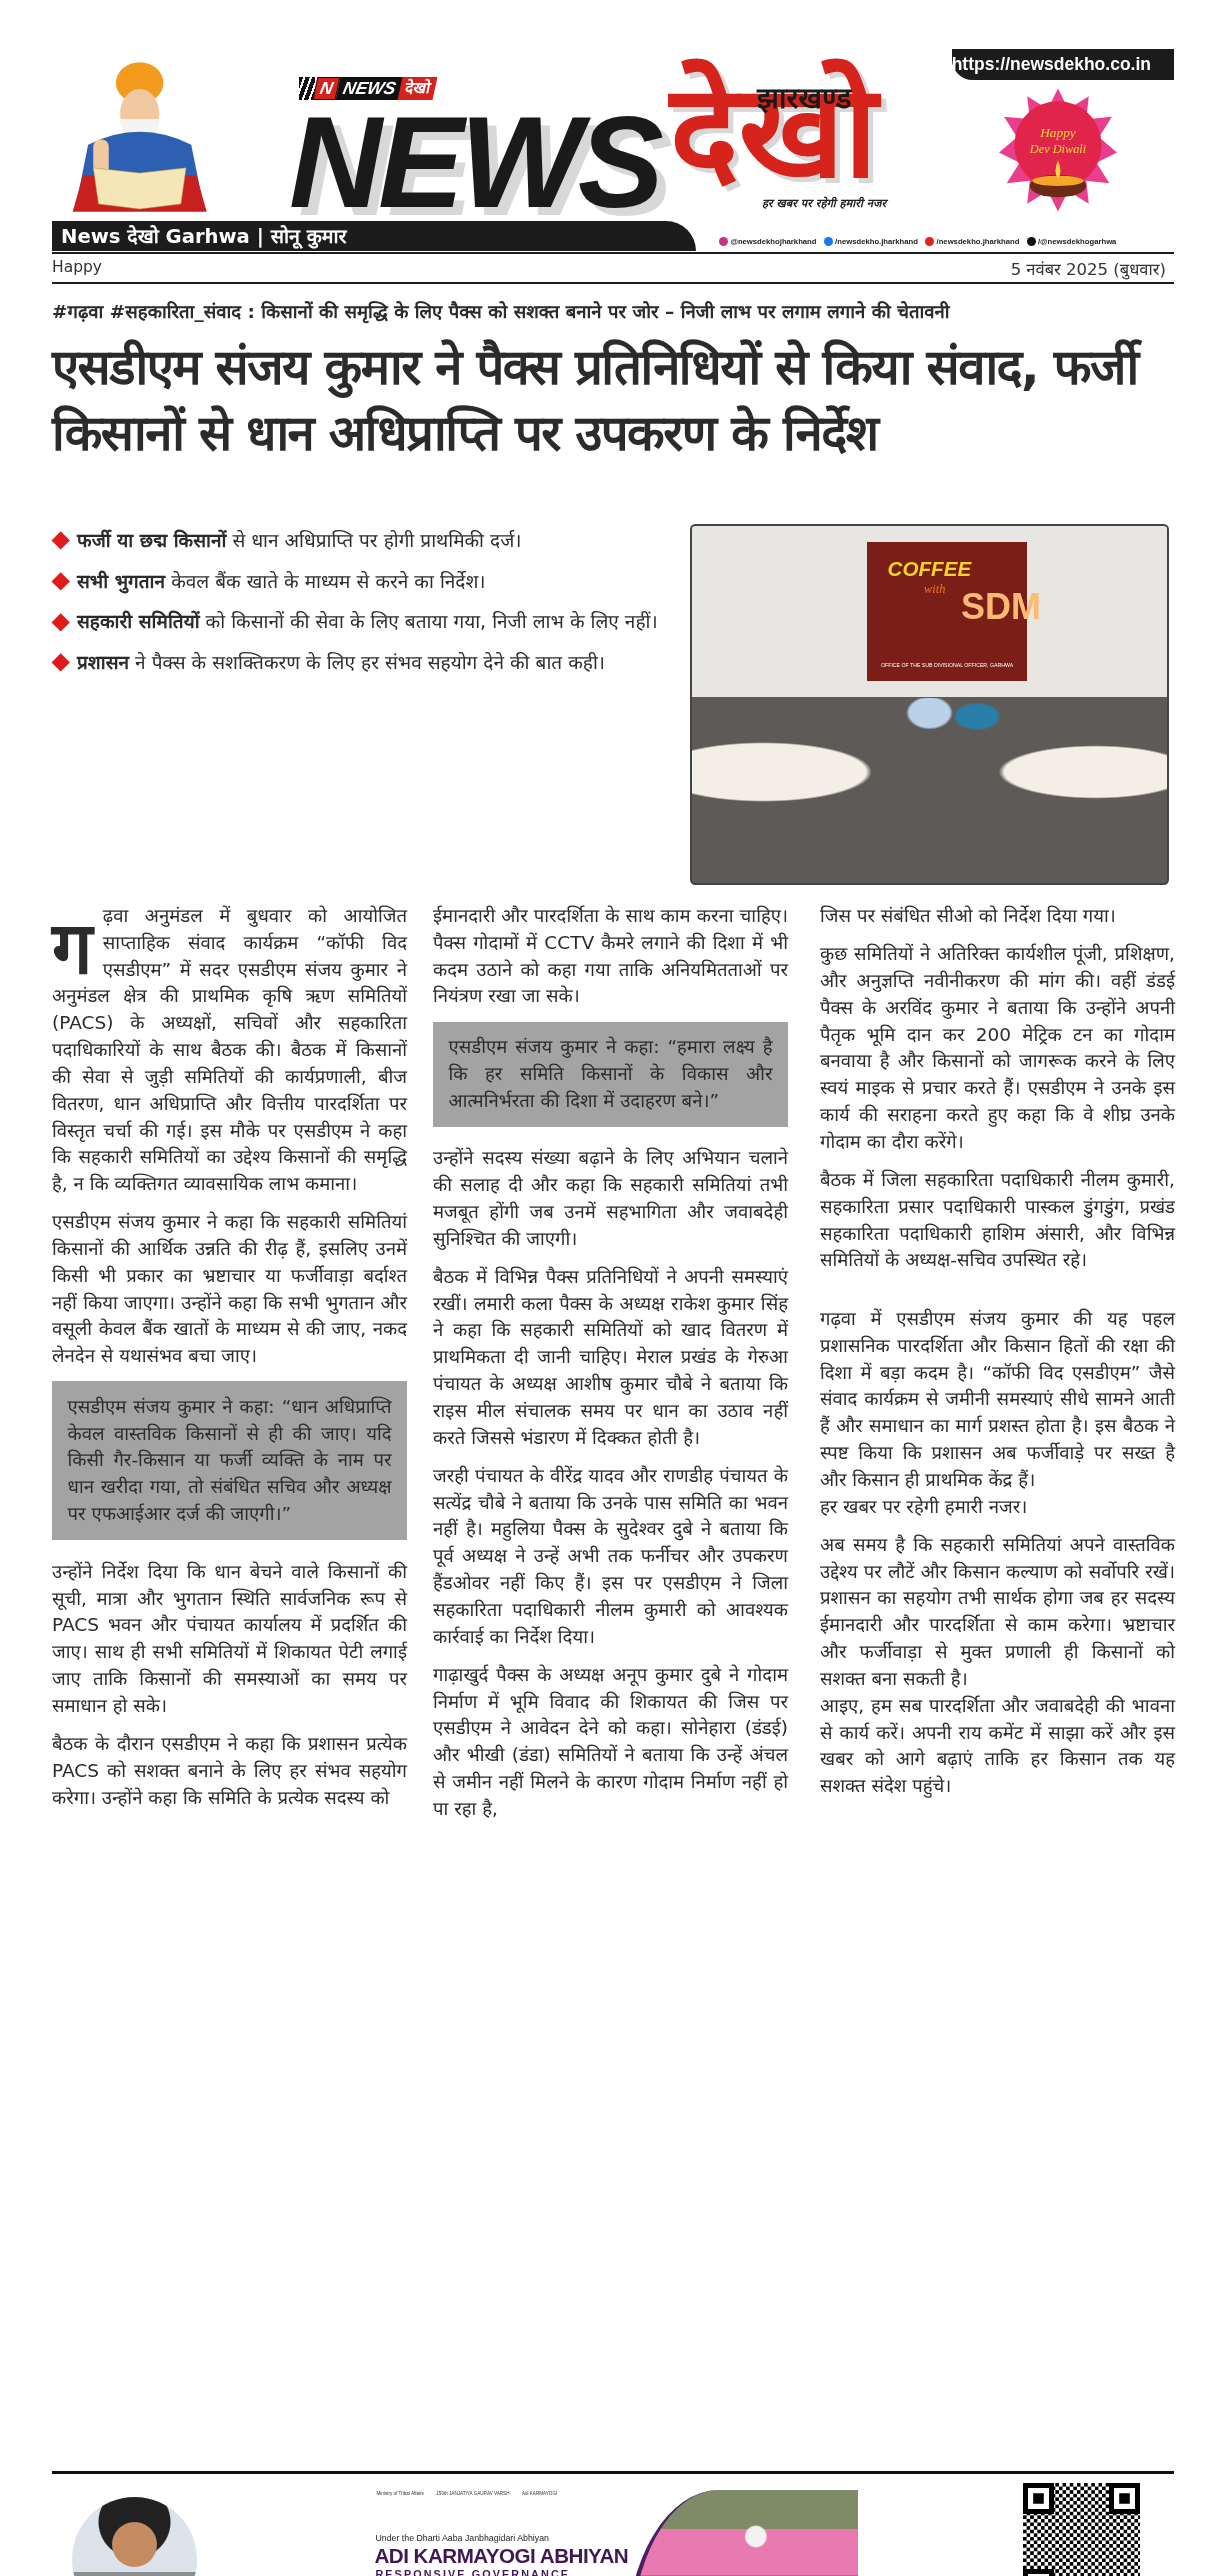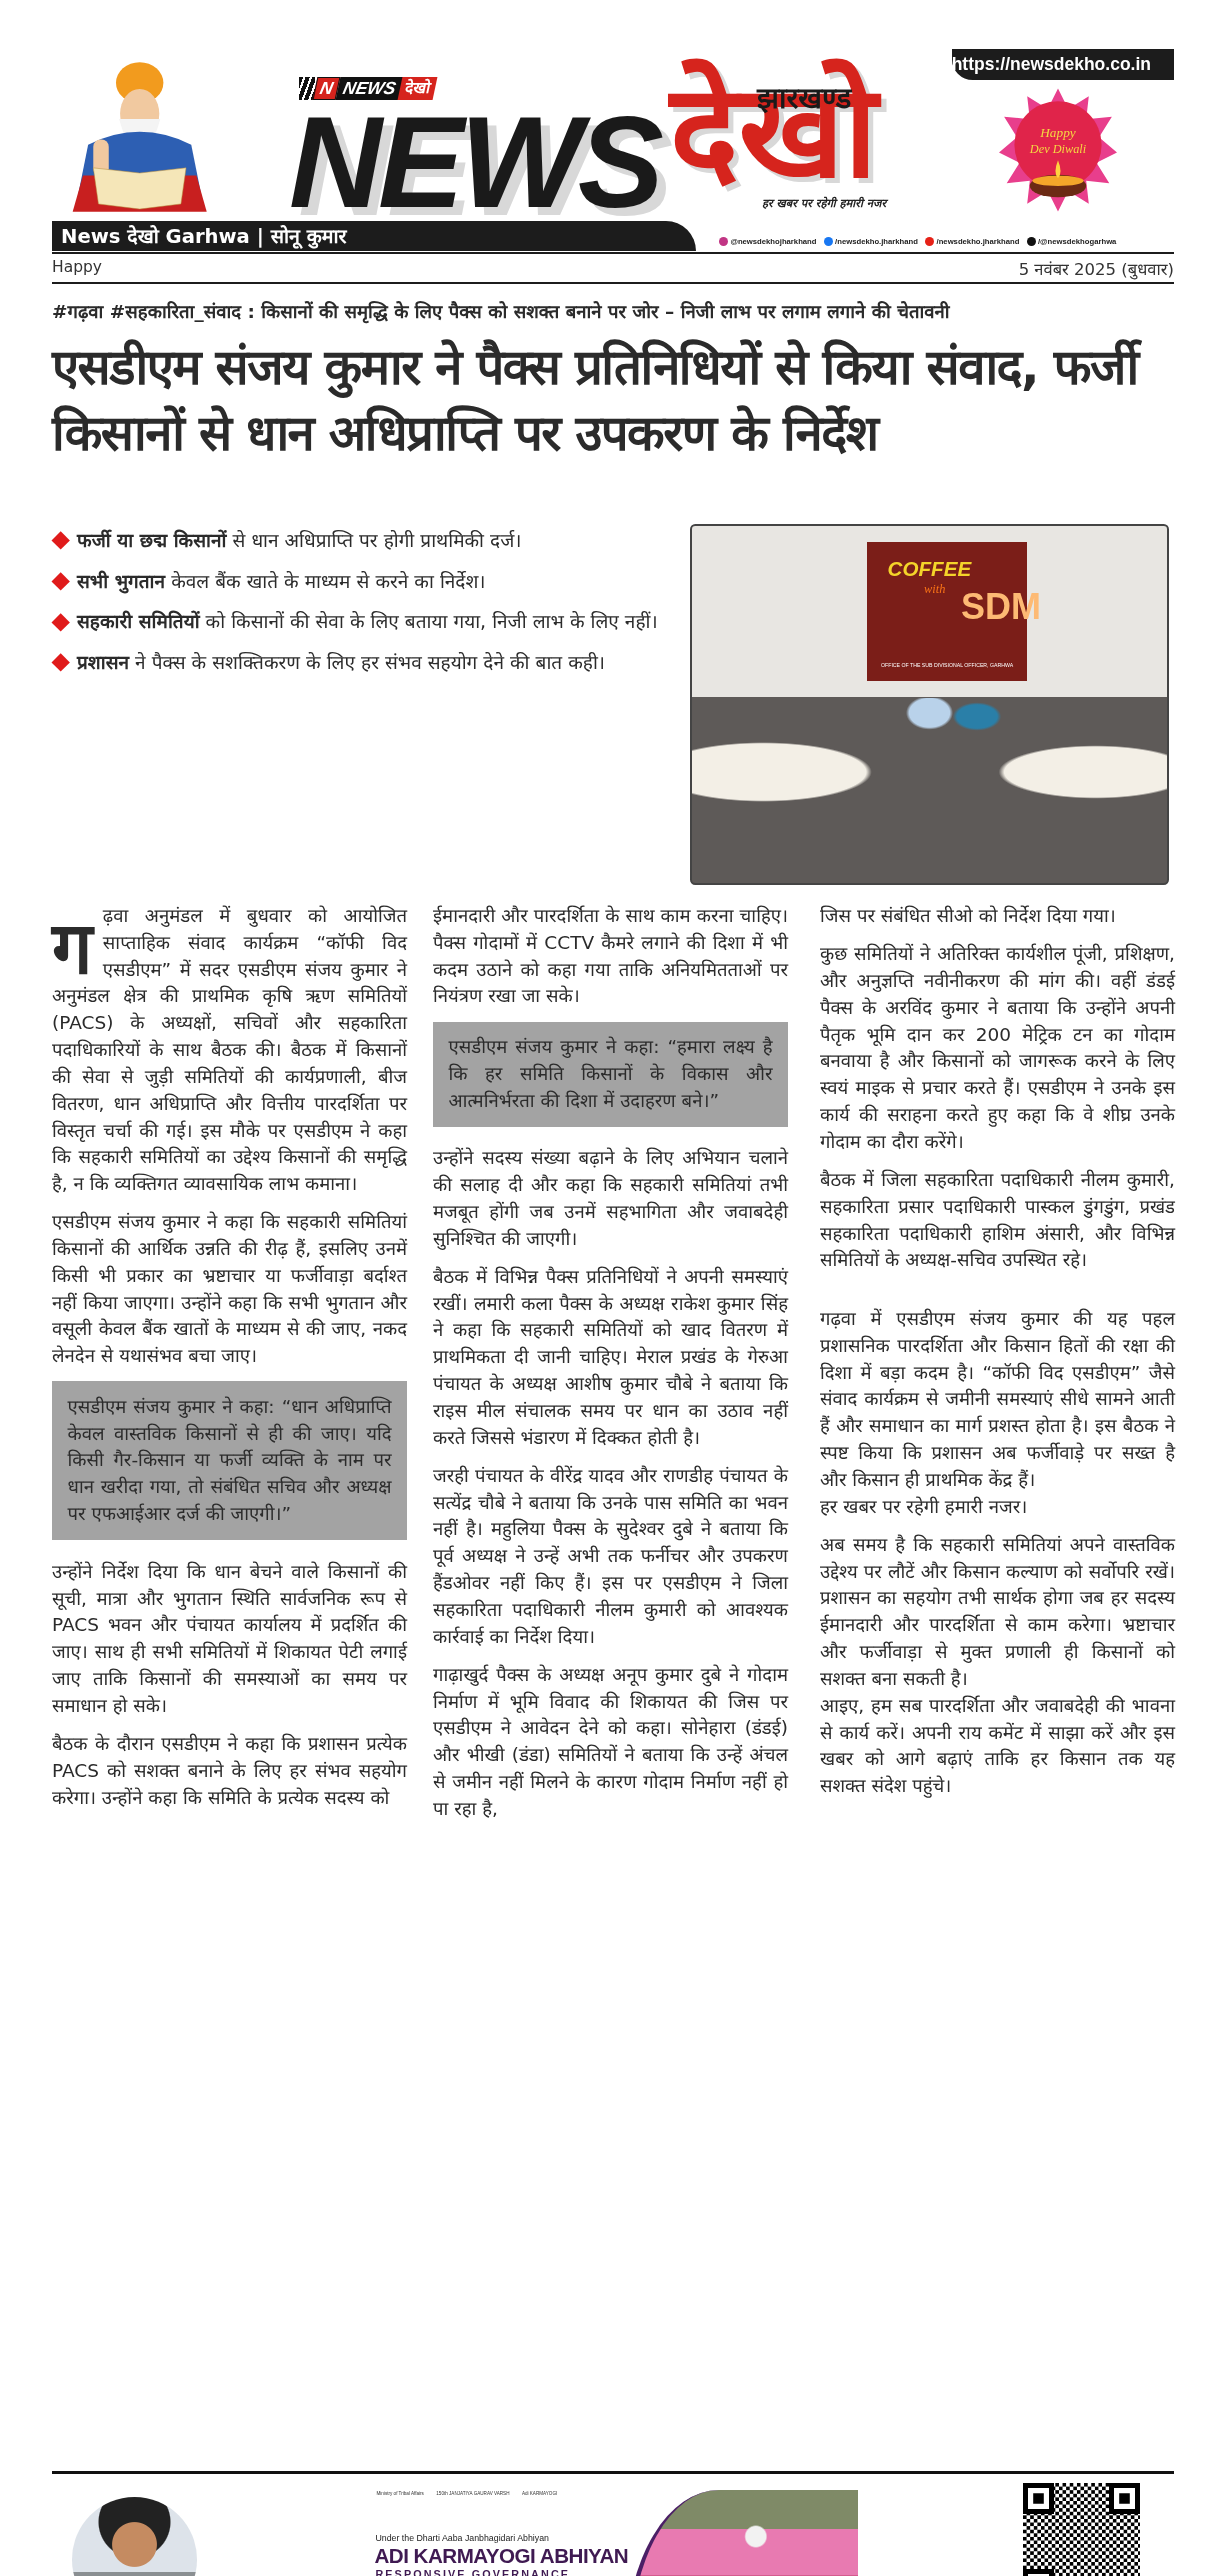--- a/index.html
+++ b/index.html
@@ -25,21 +25,21 @@
               color: #fff; font: bold 17.5px "Liberation Sans", sans-serif; display: flex; align-items: center; justify-content: flex-end; padding-right: 23px; box-sizing: border-box; }
   .diwali { left: 999px; top: 88px; width: 118px; height: 124px; }
 
   .byline-bar { left: 52px; top: 221px; width: 644px; height: 30px; background: #1c1c1c; border-top-right-radius: 31px; }
   .byline-text { left: 61px; top: 222px; color: #fff; font: bold 19.6px "DejaVu Sans", sans-serif; white-space: nowrap; }
   .social { left: 719px; top: 237px; display: flex; gap: 7.2px; align-items: center; font: bold 7.7px "Liberation Sans", sans-serif; color: #222; }
   .social .item { display: flex; align-items: center; gap: 2.1px; }
   .social .ic { width: 9.3px; height: 9.3px; border-radius: 50%; display: inline-block; }
   .rule1 { left: 52px; top: 252px; width: 1122px; height: 2.1px; background: #1c1c1c; }
   .place { left: 52px; top: 258px; font: 15.5px "DejaVu Sans", sans-serif; color: #333; }
-  .date { right: 42px; top: 257px; font: 16.5px "DejaVu Sans", sans-serif; color: #333; }
+  .date { right: 50px; top: 257px; font: 16.5px "DejaVu Sans", sans-serif; color: #333; }
   .rule2 { left: 52px; top: 282px; width: 1122px; height: 1.5px; background: #1c1c1c; }
 
   
   .kicker { left: 52px; top: 298px; width: 1123px; font: bold 18.5px "DejaVu Sans", sans-serif; color: #2b2b2b; white-space: nowrap; }
   .headline { left: 52px; top: 335px; width: 1123px; font: bold 49px/1.35 "DejaVu Sans", sans-serif; color: #2b2b2b; letter-spacing: -1.5px; }
 
   
   .highlights { left: 52px; top: 526px; width: 608px; list-style: none; margin: 0; padding: 0; }
   .highlights li { position: relative; padding-left: 25px; font: 19px/1.55 "DejaVu Sans", sans-serif; color: #2b2b2b; margin-bottom: 11.3px; }
   .highlights li .dia { position: absolute; left: 2.1px; top: 8.2px; width: 13.4px; height: 13.4px; background: #e01b1b; transform: rotate(45deg); }

